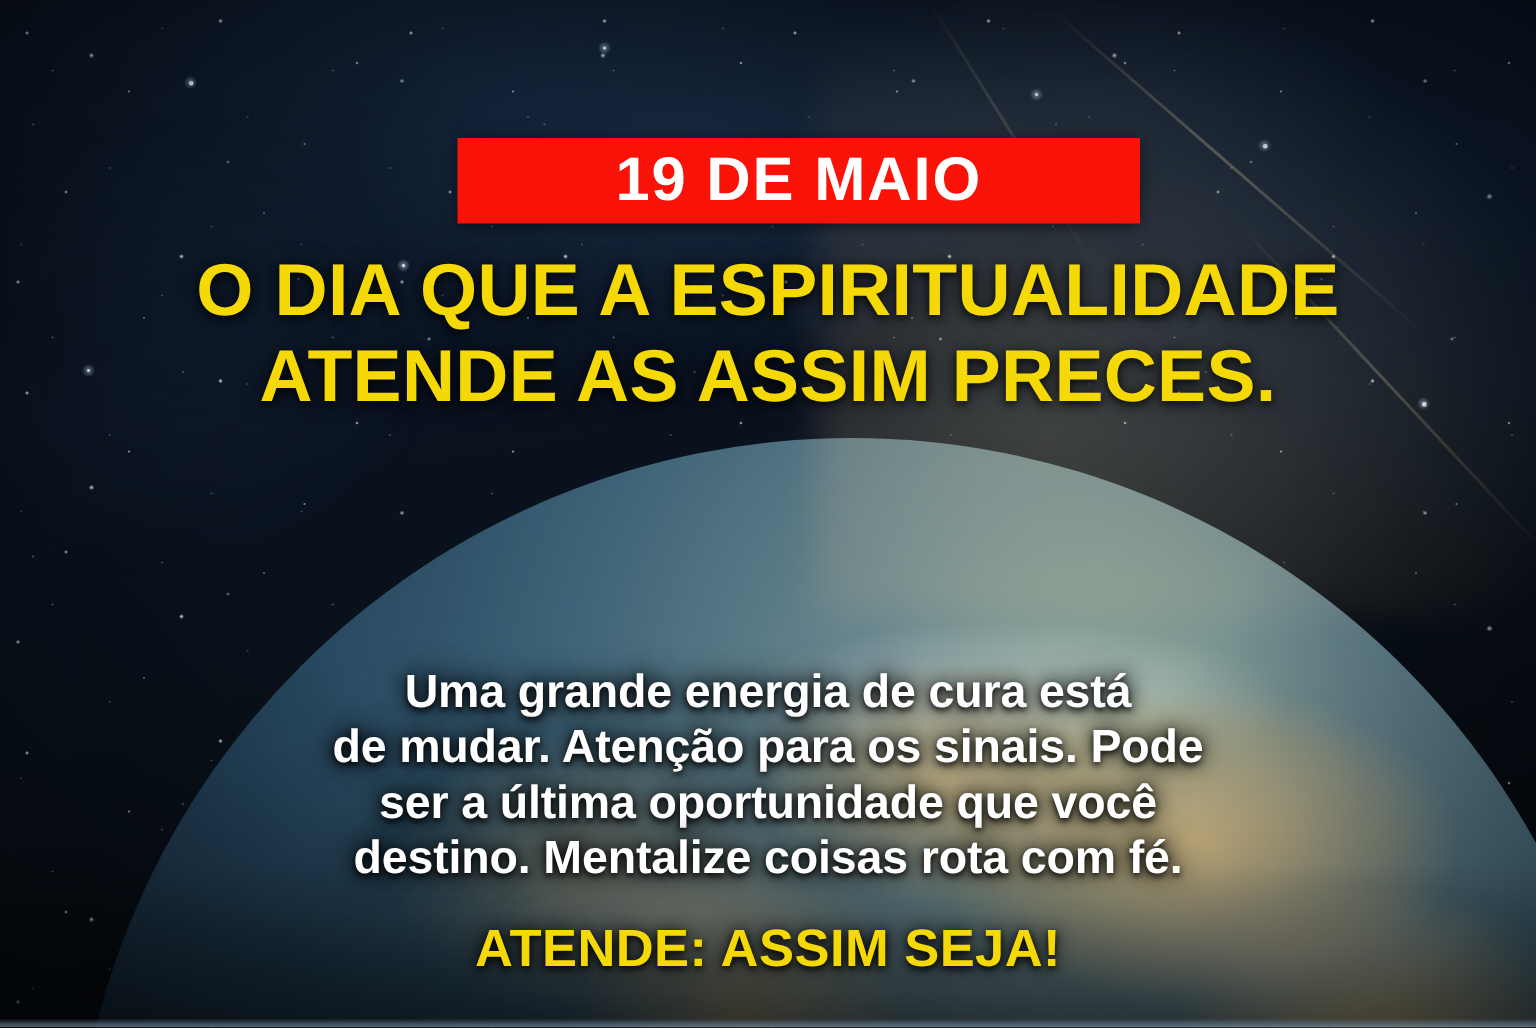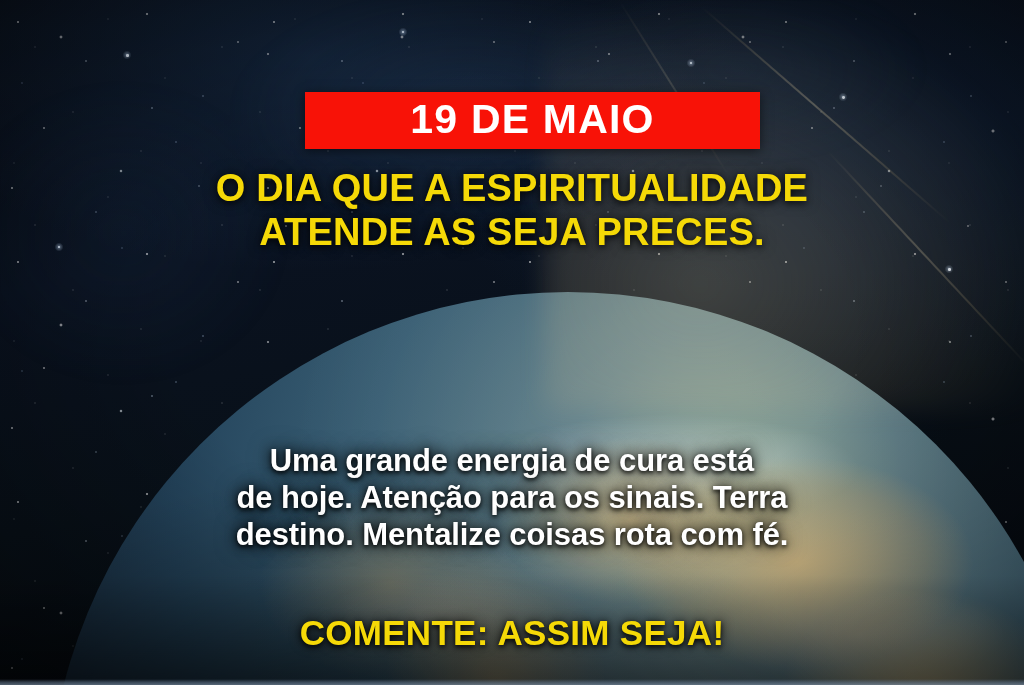--- a/index.html
+++ b/index.html
@@ -192,21 +192,21 @@
     white-space:nowrap;
     font-family:"Liberation Sans", sans-serif;
     transform:translateY(-1px);
   }
 
   .headline{
     position:absolute;
     left:0;right:0;top:166px;
     text-align:center;
     color:#f5d907;
-    font-size:38px;
+    font-size:49px;
     font-weight:bold;
     line-height:1.16;
     letter-spacing:.2px;
     padding:0 52px;
     text-shadow:0 2px 6px rgba(0,0,0,.75), 0 0 14px rgba(0,0,0,.55);
     font-family:"Liberation Sans", sans-serif;
   }
   .headline .ln{display:block;white-space:nowrap;}
 
   .body-copy{
@@ -276,25 +276,26 @@
   <div class="bottom-strip"></div>
 
   <div class="content">
 
     <div class="date-banner">
       <span class="label">19 DE MAIO</span>
     </div>
 
     <div class="headline">
       <span class="ln">O DIA QUE A ESPIRITUALIDADE</span>
-      <span class="ln">ATENDE AS SEJA PRECES.</span>
+      <span class="ln">ATENDE AS ASSIM PRECES.</span>
     </div>
 
     <div class="body-copy">
       <span class="ln">Uma grande energia de cura está</span>
-      <span class="ln">de hoje. Atenção para os sinais. Terra</span>
+      <span class="ln">de mudar. Atenção para os sinais. Pode</span>
+      <span class="ln">ser a última oportunidade que você</span>
       <span class="ln">destino. Mentalize coisas rota com fé.</span>
     </div>
 
-    <div class="cta">COMENTE: ASSIM SEJA!</div>
+    <div class="cta">ATENDE: ASSIM SEJA!</div>
 
   </div>
 </div>
 
 </body></html>

